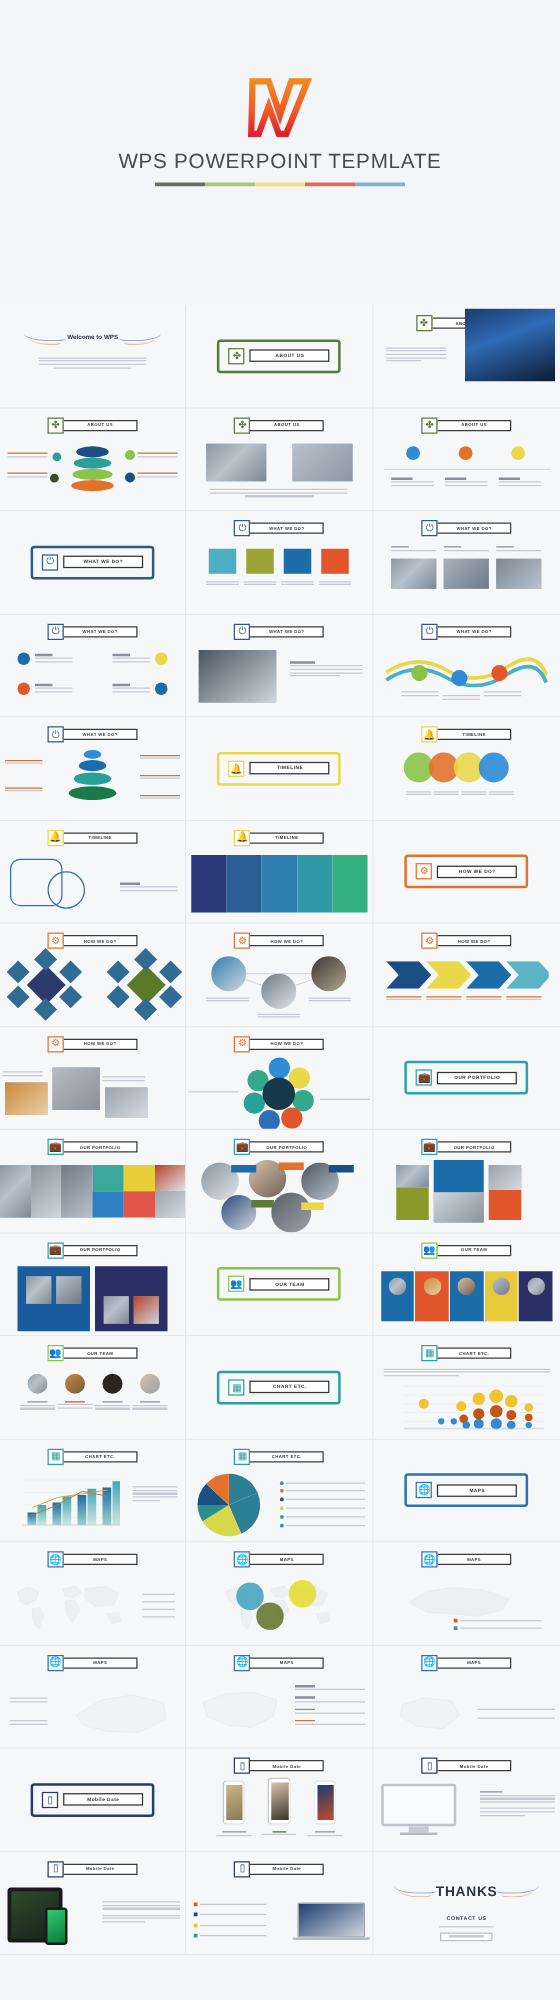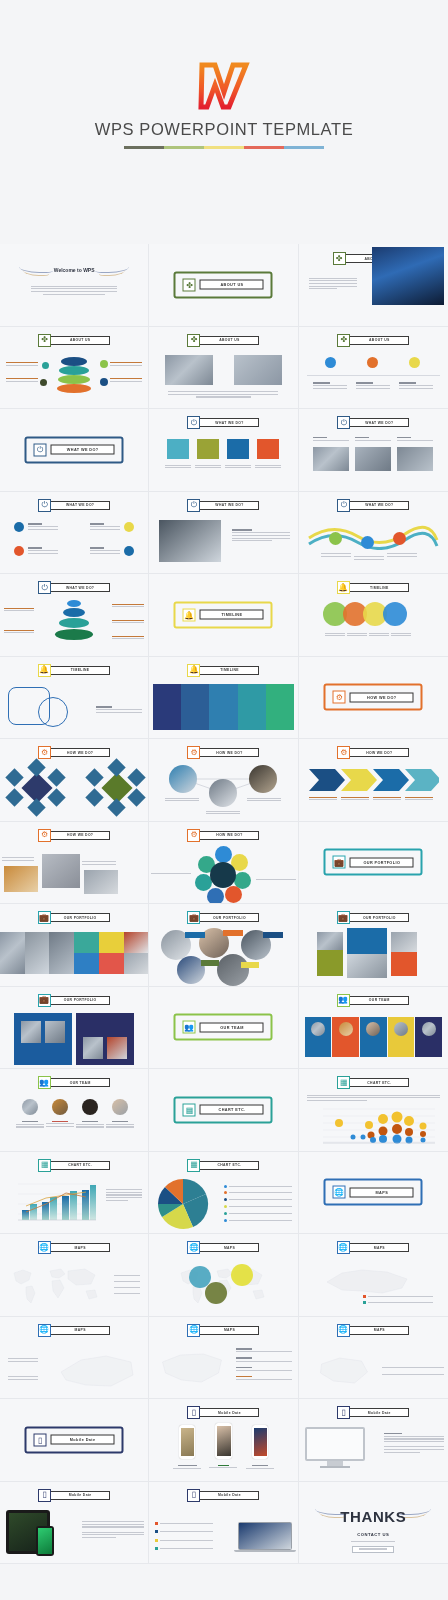--- a/index.html
+++ b/index.html
@@ -1064,21 +1064,21 @@
         <div style="border:1.5px solid #9aa0a8;background:linear-gradient(150deg,#1b3b6f,#cfd6dd);height:28px;border-radius:1.5px"></div>
         <div style="height:2.5px;background:#b4b9c0;border-radius:0 0 2px 2px;width:62px;margin-left:-4px"></div>
       </div>
     </div>
 
     <div class="slide">
       <div class="wings" style="top:22px;width:116px;height:16px">
         <div class="wing" style="left:0;transform:scaleX(-1)"></div>
         <div class="wing" style="right:0;left:auto"></div>
       </div>
-      <div class="center title-strong" style="top:26px;font-size:15px;letter-spacing:.6px">THANKS</div>
+      <div class="center title-strong" style="top:26px;font-size:11px;letter-spacing:.6px">THANKS</div>
       <div class="center title-strong" style="top:50px;font-size:4.2px;letter-spacing:.5px">CONTACT US</div>
       <div class="center" style="top:58px;width:44px">
           <div class="txtline"></div>
         </div>
       <div class="center" style="top:64px;width:42px;height:7px;border:.8px solid #b9bfc8;background:#fff;display:flex;align-items:center;justify-content:center">
         <span class="txtline" style="width:70%"></span>
       </div>
     </div>
 
   </div>

